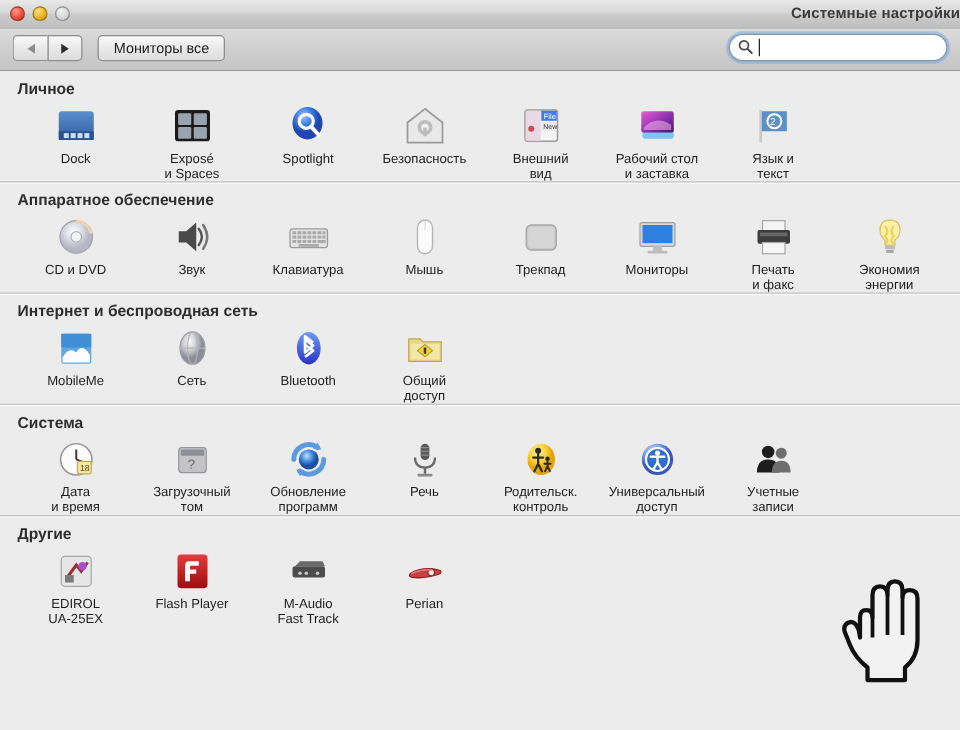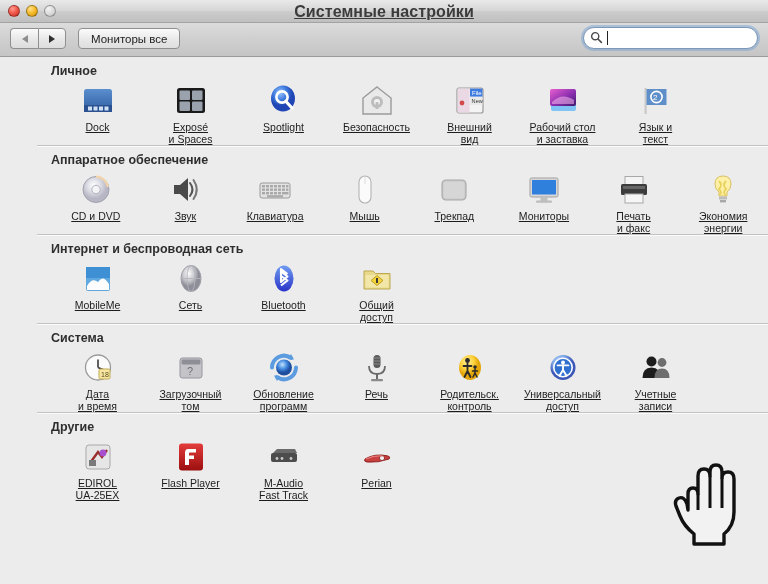--- a/index.html
+++ b/index.html
@@ -21,26 +21,25 @@
   
   #titlebar {
     position: relative;
     height: 22px;
     background: linear-gradient(to bottom, #e9e9e9 0%, #d6d6d6 48%, #cccccc 52%, #bfbfbf 100%);
     border-bottom: 1px solid #a3a3a3;
   }
   #title-text {
     position: absolute;
     left: 0; right: 0; top: 3px;
-    text-align: center;
-    font-size: 16px;
+    text-align: right;
+    font-size: 12px;
     font-weight: bold;
     color: #3b3b3b;
     letter-spacing: .1px;
-    text-decoration: underline;
   }
   .lights { position: absolute; left: 8px; top: 5px; display: flex; gap: 6px; }
   .light {
     width: 12px; height: 12px; border-radius: 50%;
     border: 1px solid rgba(0,0,0,.32);
     box-sizing: border-box;
   }
   .light.close   { background: radial-gradient(circle at 35% 28%, #ff9a8f 0%, #f0584b 48%, #c32a1e 100%); }
   .light.min     { background: radial-gradient(circle at 35% 28%, #ffe08a 0%, #f5bb2b 48%, #c98d08 100%); }
   .light.zoom    { background: radial-gradient(circle at 35% 28%, #f3f3f3 0%, #d9d9d9 55%, #bdbdbd 100%); }
@@ -100,21 +99,21 @@
     width: 1px; height: 14px; background: #222;
   }
   #search-input-text {
     position: absolute; left: 27px; top: 4px;
     font-size: 11px; color: #888; line-height: 14px;
   }
 
   
   #content { position: relative; background: #ececec; height: 528px; }
 
-  .section { position: relative; margin-left: 37px; }
+  .section { position: relative; }
   .sec-rule {
     height: 1px;
     background: #c2c2c2;
     box-shadow: 0 1px 0 #fbfbfb;
     margin: 0;
   }
   .sec-title {
     font-size: 12.5px;
     font-weight: bold;
     color: #2e2e2e;
@@ -135,21 +134,20 @@
     width: 34px; height: 34px;
     display: flex; align-items: center; justify-content: center;
     margin-bottom: 3px;
   }
   .cell .lbl {
     font-size: 10.5px;
     color: #1d1d1d;
     text-align: center;
     line-height: 12px;
     max-width: 92px;
-    text-decoration: underline;
   }
 
   
   #cursor {
     position: absolute;
     left: 672px; top: 462px;
     width: 76px; height: 86px;
     pointer-events: none;
   }
 </style>

